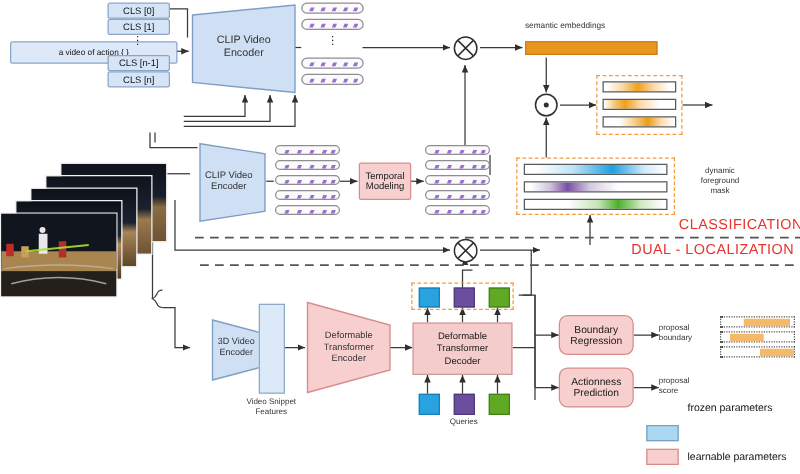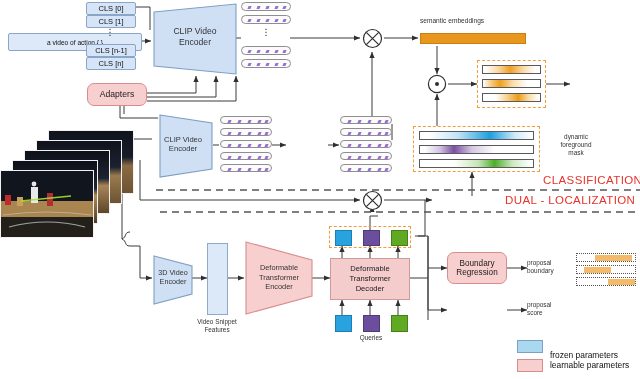--- a/index.html
+++ b/index.html
@@ -142,21 +142,20 @@
   <div class="abs" style="left:152px;top:2px;width:86px;height:74px;">
     <svg width="86" height="74" style="position:absolute;left:0;top:0;">
       <polygon points="2,10 84,2 84,72 2,64" fill="#cfe0f5" stroke="#7e9ec2" stroke-width="1.1"></polygon>
     </svg>
     <div class="abs lbl" style="left:0;top:24px;width:86px;font-size:8.6px;line-height:1.25;">
       <span>CLIP Video</span><br>
       <span>Encoder</span>
     </div>
   </div>
 
-  <div class="abs box pink" style="left:87px;top:83px;width:60px;height:23px;font-size:8.6px;">Adapters</div>
 
   <div class="abs" style="left:241px;top:2px;width:52px;height:72px;">
     <div class="pill" style="position:absolute;left:0;top:0;width:50px;height:9px;">
       <span class="tick" style="left:6px;top:3px;"></span>
         <span class="tick" style="left:15px;top:3px;"></span>
       <span class="tick" style="left:24px;top:3px;"></span>
         <span class="tick" style="left:33px;top:3px;"></span>
       <span class="tick" style="left:41px;top:3px;"></span>
     </div>
     <div class="pill" style="position:absolute;left:0;top:13px;width:50px;height:9px;">
@@ -250,20 +249,26 @@
       </div>
     <div class="pill" style="position:absolute;left:0;top:48px;width:52px;height:8px;">
       <span class="tick" style="left:7px;top:2.5px;"></span>
         <span class="tick" style="left:17px;top:2.5px;"></span>
       <span class="tick" style="left:27px;top:2.5px;"></span>
         <span class="tick" style="left:37px;top:2.5px;"></span>
       <span class="tick" style="left:44px;top:2.5px;"></span>
       </div>
   </div>
 
+  <div class="abs box pink" style="left:287px;top:130px;width:42px;height:30px;font-size:7.6px;border-radius:2px;">
+    <div>
+      <span>Temporal</span><br>
+      <span>Modeling</span>
+    </div>
+  </div>
 
   <div class="abs" style="left:340px;top:116px;width:54px;height:60px;">
     <div class="pill" style="position:absolute;left:0;top:0;width:52px;height:8px;">
       <span class="tick" style="left:7px;top:2.5px;"></span>
         <span class="tick" style="left:17px;top:2.5px;"></span>
       <span class="tick" style="left:27px;top:2.5px;"></span>
         <span class="tick" style="left:37px;top:2.5px;"></span>
       <span class="tick" style="left:44px;top:2.5px;"></span>
       </div>
     <div class="pill" style="position:absolute;left:0;top:12px;width:52px;height:8px;">
@@ -335,21 +340,21 @@
         <rect x="4" y="24" width="6" height="10" fill="#c02a2a"></rect>
         <rect x="16" y="26" width="6" height="9" fill="#c8a05a"></rect>
         <rect x="30" y="16" width="7" height="16" fill="#e8e8ec"></rect>
         <rect x="46" y="22" width="6" height="13" fill="#b03030"></rect>
         <circle cx="33" cy="13" r="2.4" fill="#e8e8ec"></circle>
         <path d="M20,30 L70,25" stroke="#a6e22e" stroke-width="1.6" opacity=".9"></path>
       </svg>
     </div>
   </div>
 
-  <div class="abs" style="left:152px;top:248px;width:42px;height:62px;">
+  <div class="abs" style="left:168px;top:248px;width:42px;height:62px;">
     <svg width="42" height="62" style="position:absolute;left:0;top:0;">
       <polygon points="2,8 40,18 40,46 2,56" fill="#cfe0f5" stroke="#7e9ec2" stroke-width="1.1"></polygon>
     </svg>
     <div class="abs lbl" style="left:0;top:20px;width:42px;font-size:7.2px;line-height:1.25;">
       <span>3D Video</span><br>
       <span>Encoder</span>
     </div>
   </div>
 
   <div class="abs bluebox" style="left:207px;top:243px;width:19px;height:70px;background:#dce9f9;"></div>
@@ -395,20 +400,26 @@
   </div>
 
 
   <div class="abs box pink" style="left:447px;top:252px;width:60px;height:32px;font-size:8.2px;">
     <div>
       <span>Boundary</span><br>
       <span>Regression</span>
     </div>
   </div>
 
+  <div class="abs box pink" style="left:447px;top:294px;width:60px;height:32px;font-size:8.2px;">
+    <div>
+      <span>Actionness</span><br>
+      <span>Prediction</span>
+    </div>
+  </div>
 
   <div class="abs lblsm" style="left:527px;top:259px;width:46px;text-align:left;">
     <span>proposal</span><br>
     <span>boundary</span>
   </div>
   <div class="abs lblsm" style="left:527px;top:301px;width:46px;text-align:left;">
     <span>proposal</span><br>
     <span>score</span>
   </div>
 
@@ -416,17 +427,17 @@
     <div class="ornbar" style="position:absolute;left:18px;top:1px;width:37px;height:6px;"></div>
   </div>
   <div class="abs dotbar" style="left:576px;top:265px;width:60px;height:9px;">
     <div class="ornbar" style="position:absolute;left:7px;top:1px;width:27px;height:6px;"></div>
   </div>
   <div class="abs dotbar" style="left:576px;top:277px;width:60px;height:9px;">
     <div class="ornbar" style="position:absolute;left:31px;top:1px;width:27px;height:6px;"></div>
   </div>
 
   <div class="abs legsw" style="left:517px;top:340px;width:26px;height:13px;background:#a9d8f0;"></div>
-  <div class="abs" style="left:550px;top:350px;font-size:8.4px;color:#111;">frozen parameters</div>
+  <div class="abs" style="left:550px;top:321px;font-size:8.4px;color:#111;">frozen parameters</div>
   <div class="abs legsw" style="left:517px;top:359px;width:26px;height:13px;background:#f8cfcf;border-color:#d98c8c;"></div>
   <div class="abs" style="left:550px;top:360px;font-size:8.4px;color:#111;">learnable parameters</div>
 
 </div>
 
 </body></html>

